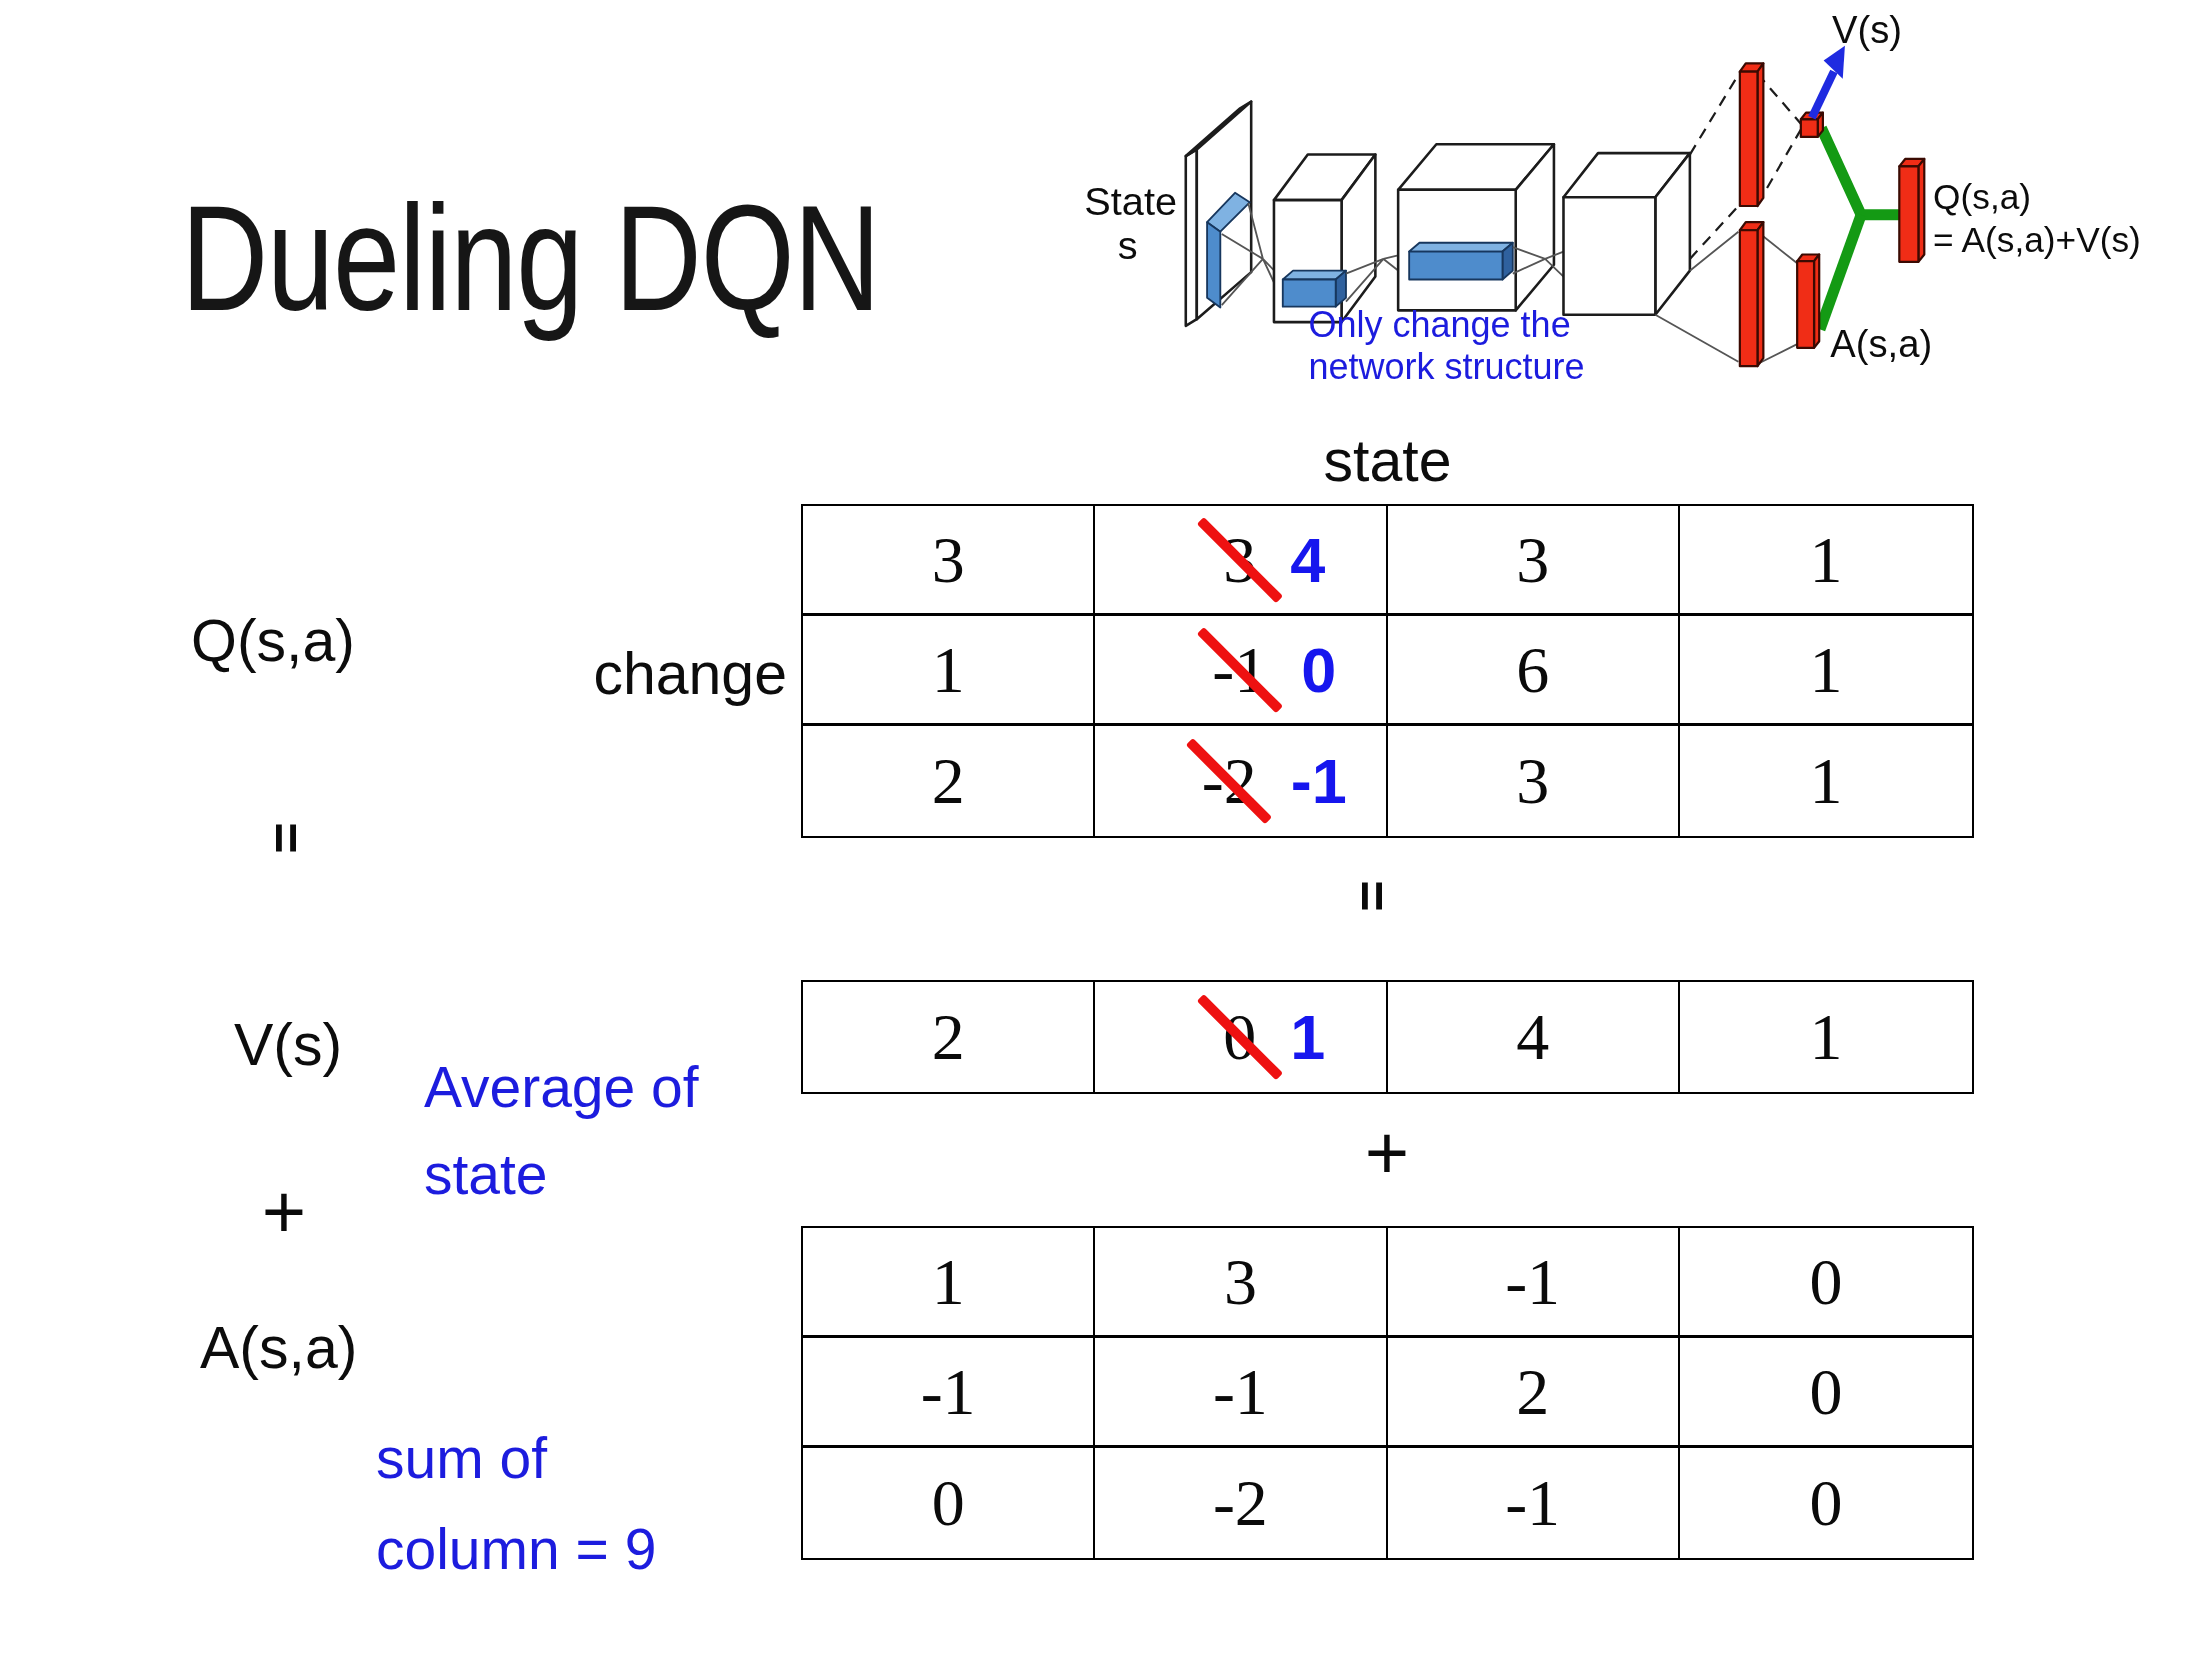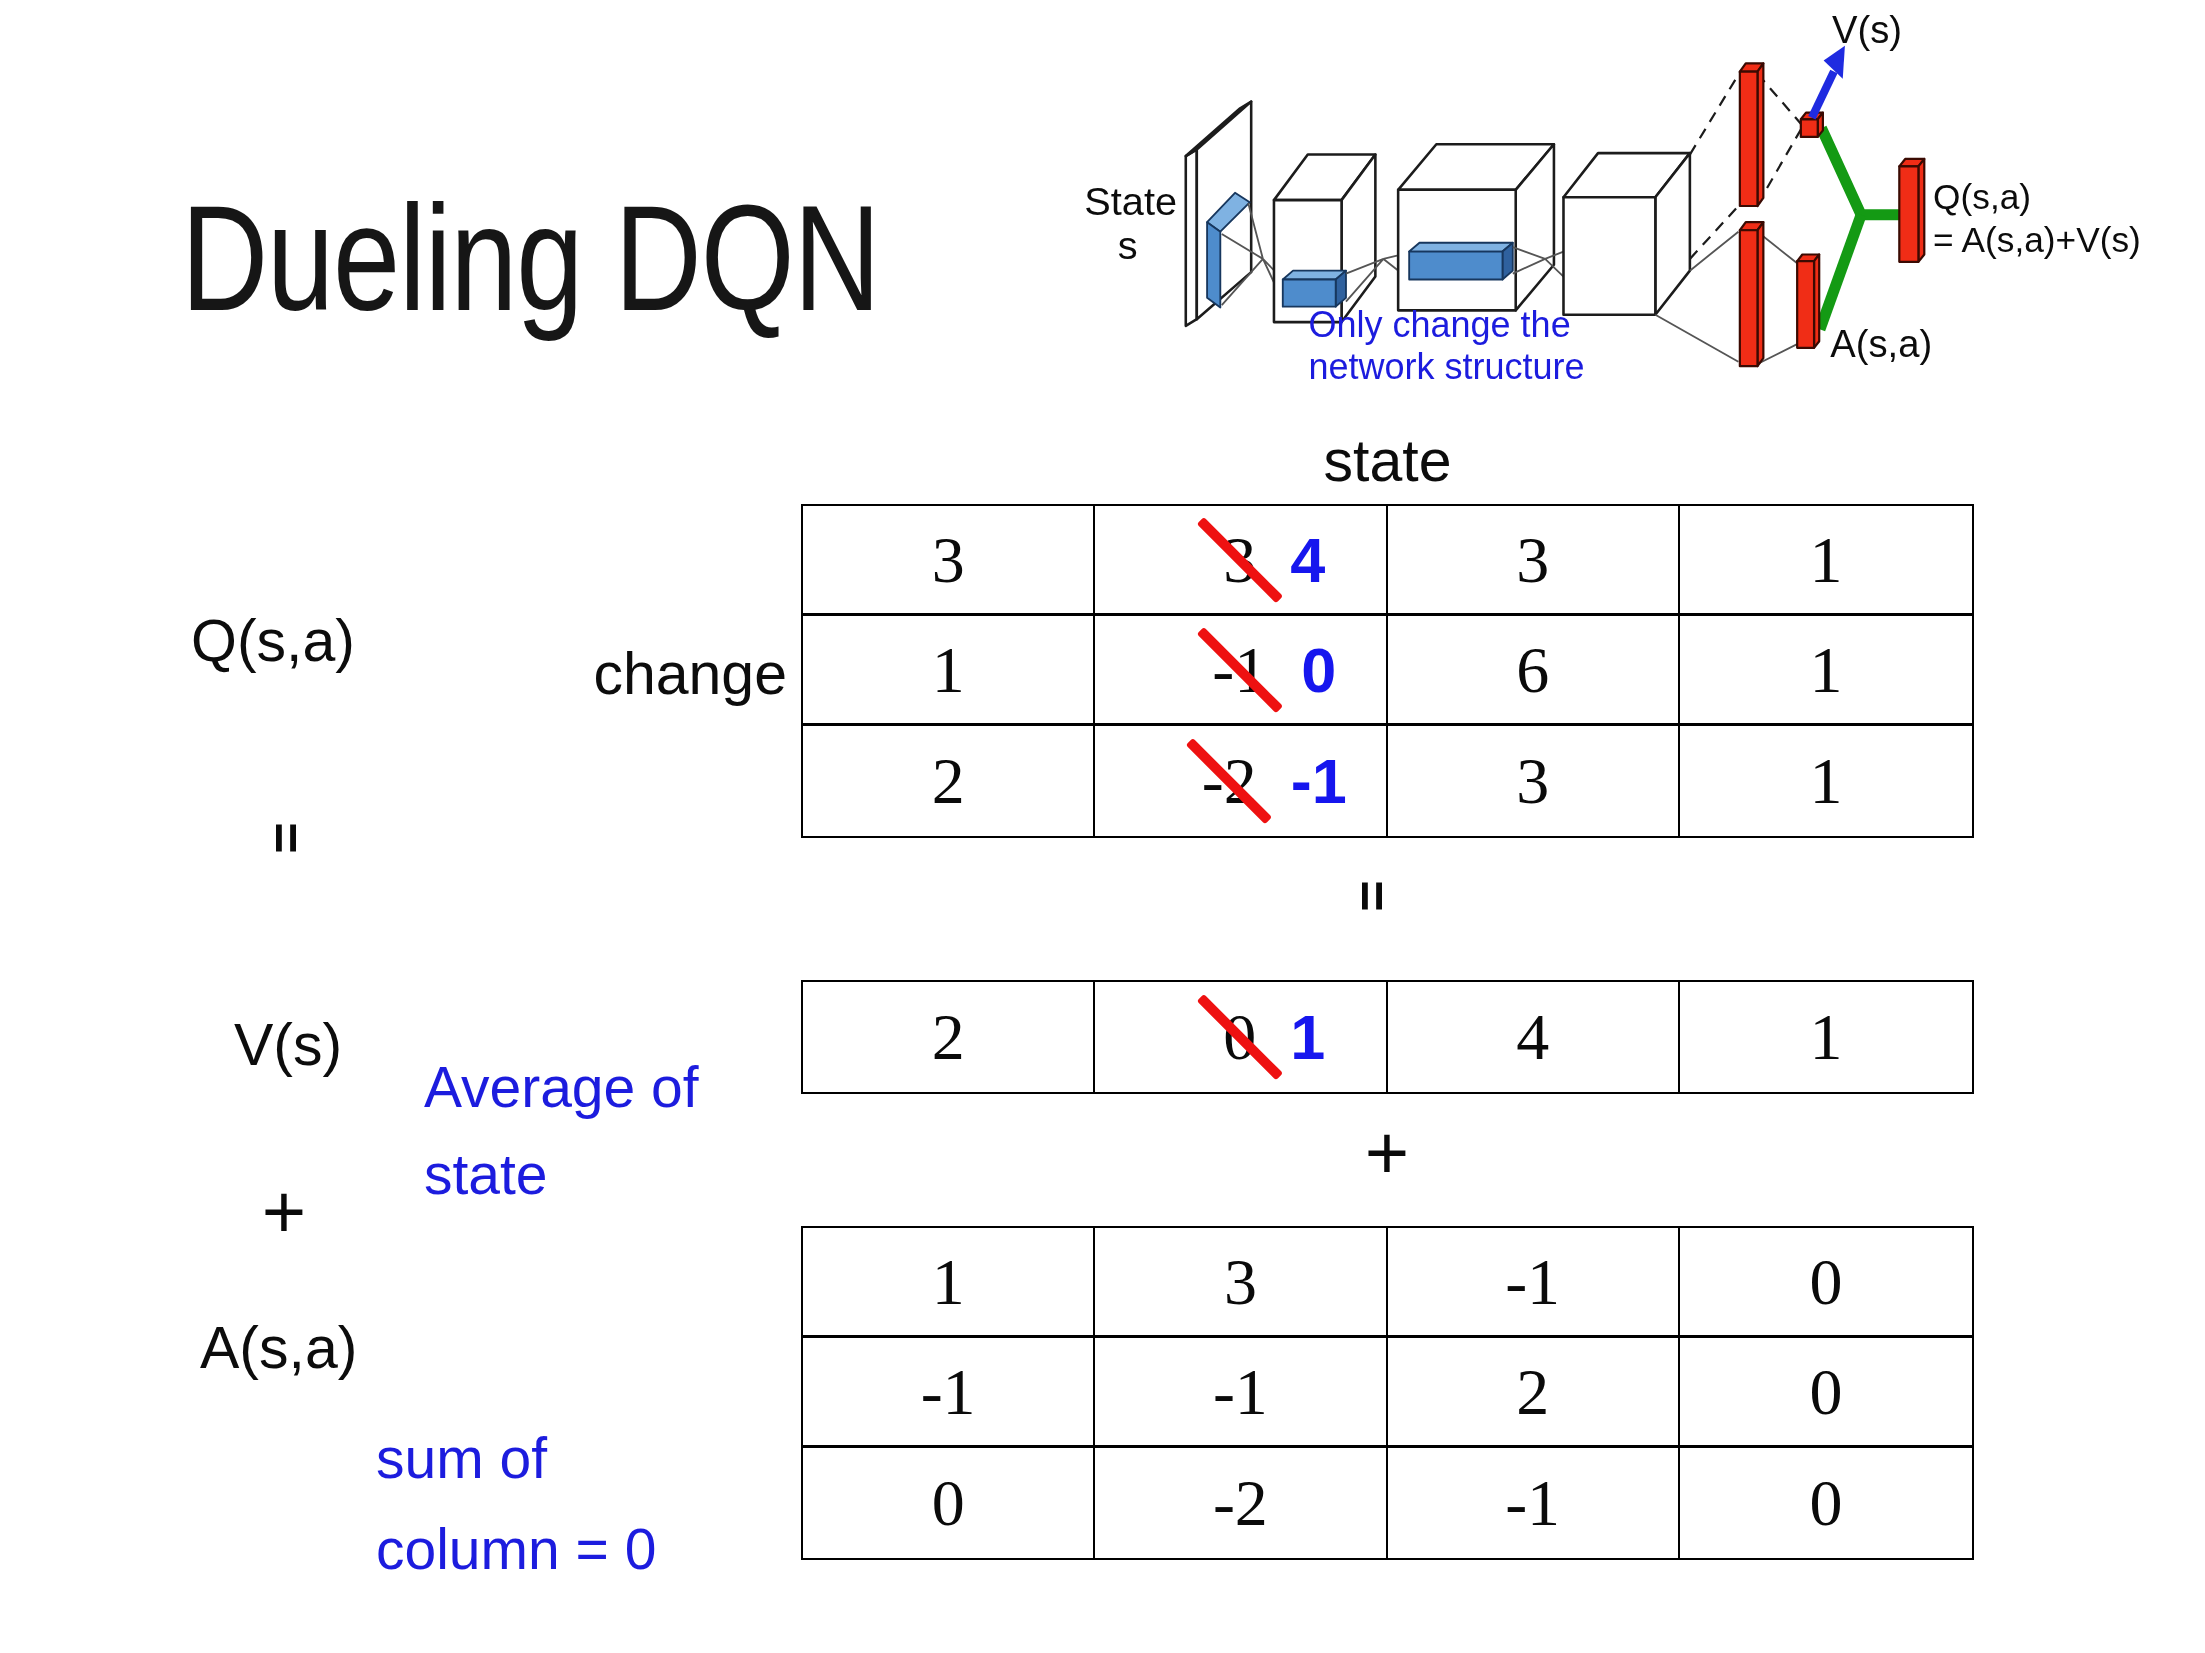--- a/index.html
+++ b/index.html
@@ -271,21 +271,21 @@
     <span class="plus">+</span>
   </div>
 
   <div class="abs sym" style="left:1350px;top:1116px;">
     <span class="plus">+</span>
   </div>
 
   <div class="abs lbl" style="left:200px;top:1319px;">A(s,a)</div>
   <div class="abs note note2" style="left:376px;top:1413px;">
     <div>sum of</div>
-    <div>column = 0</div>
+    <div>column = 9</div>
   </div>
 
   <div class="abs tbl" style="left:801px;top:1226px;">
     <div class="cell">
         <span>1</span>
       </div>
     <div class="cell">
         <span>3</span>
       </div>
     <div class="cell">

